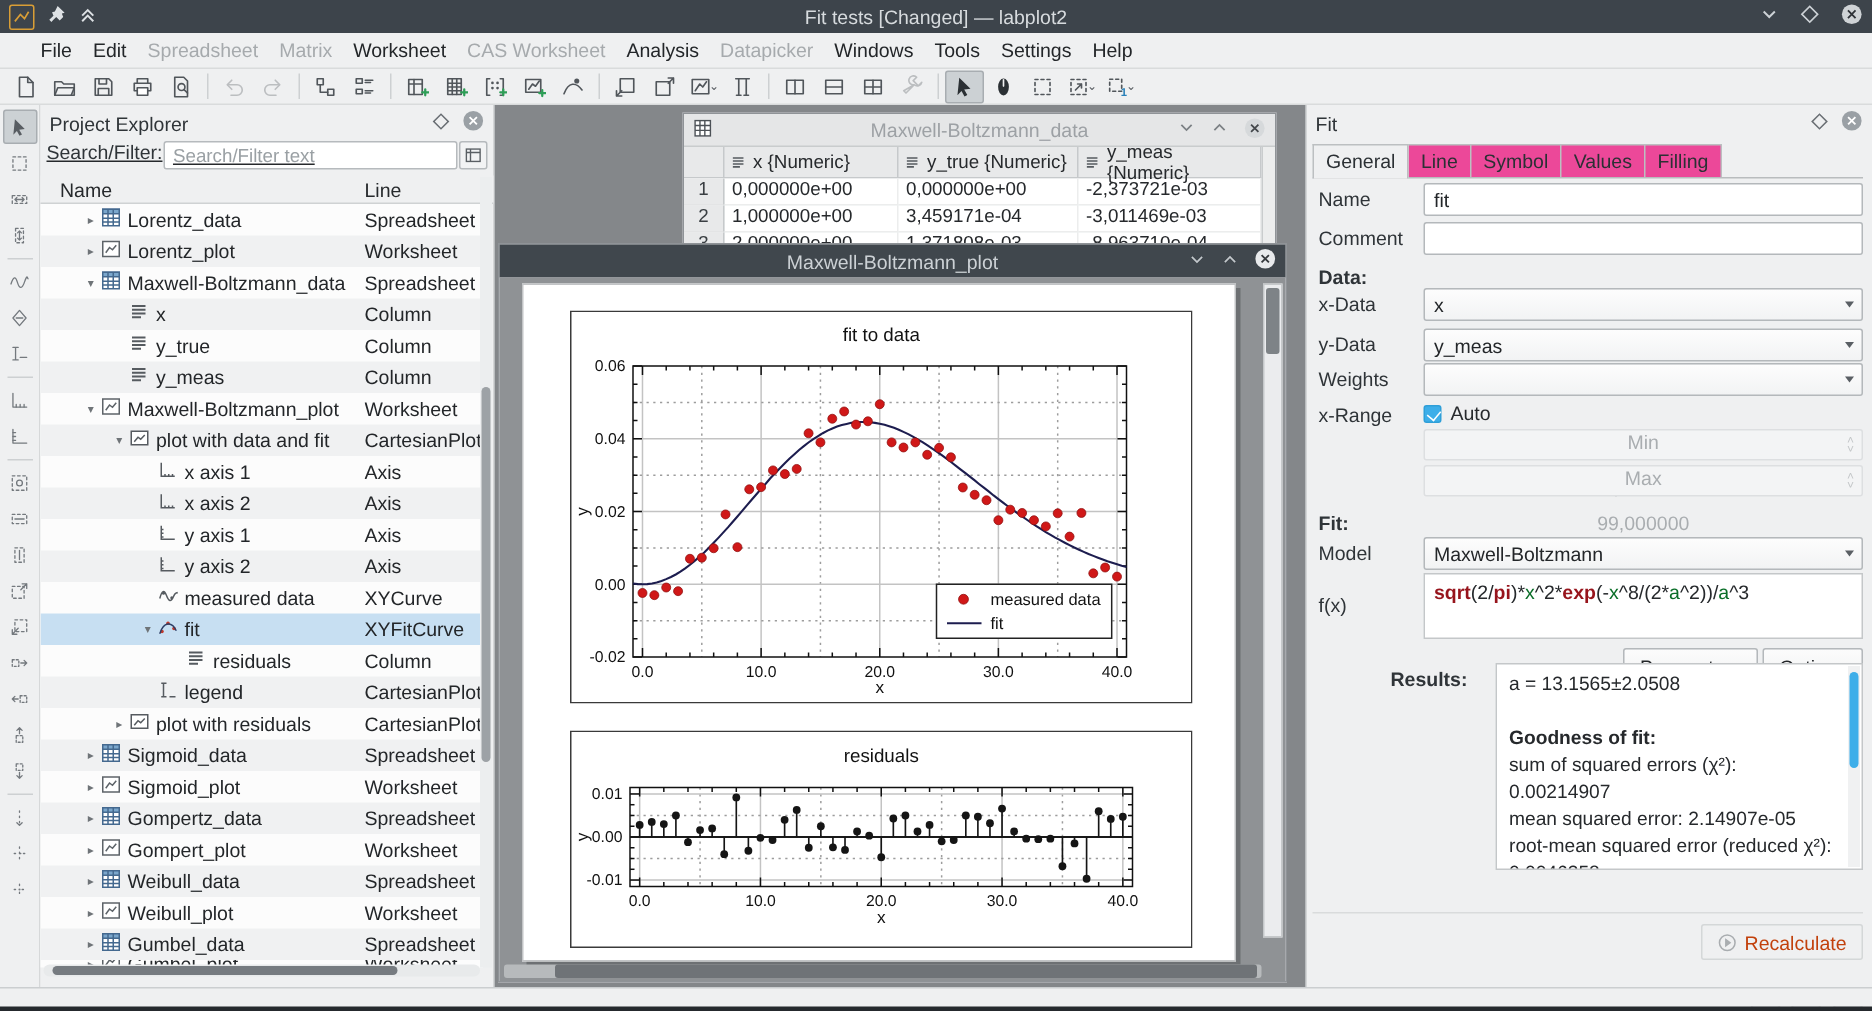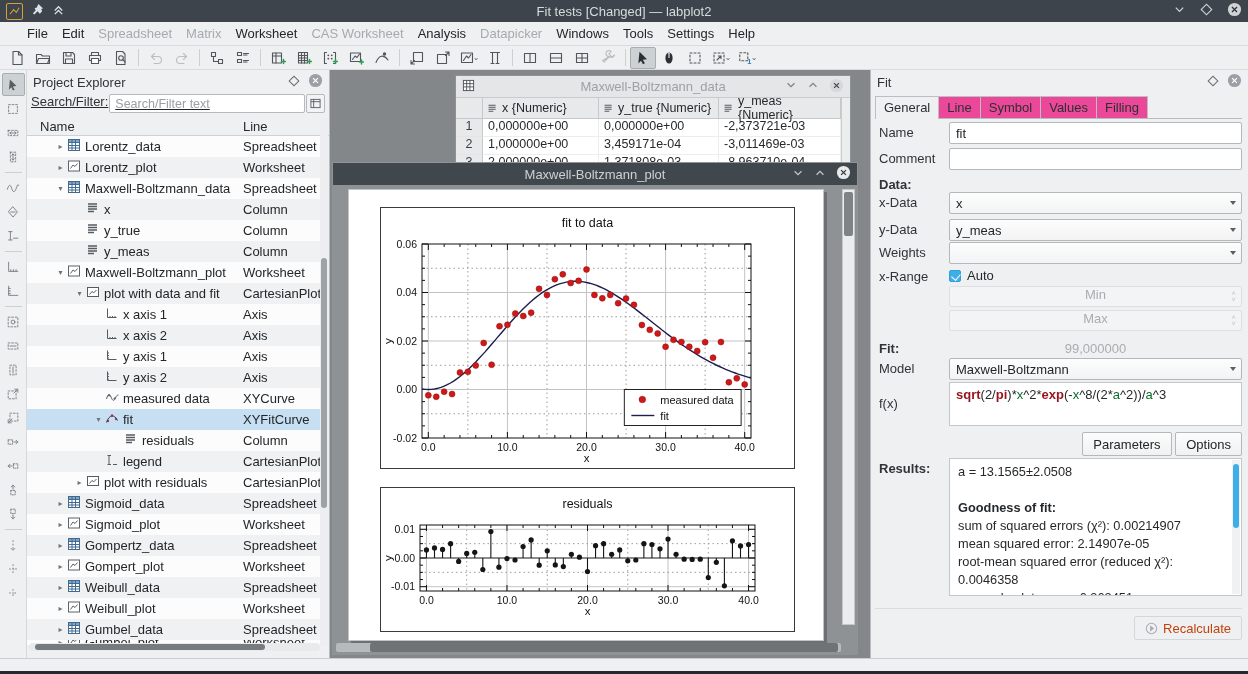--- a/index.html
+++ b/index.html
@@ -1296,21 +1296,21 @@
       <div class="frow" style="top:312px;height:44px;">
         <span class="flabel" style="top:14px;">f(x)</span>
         <span class="ffield">
             <div class="fxbox" id="fxbox"><span class="fx-fn">sqrt</span><span>(2/</span><span class="fx-fn">pi</span><span>)*</span><span class="fx-var">x</span><span>^2*</span><span class="fx-fn">exp</span><span>(-</span><span class="fx-var">x</span><span>^8/(2*</span><span class="fx-var">a</span><span>^2))/</span><span class="fx-var">a</span><span>^3</span></div>
           </span>
       </div>
       <div class="frow" style="top:362px;height:24px;text-align:right;">
         <button class="btn">Parameters</button>
         <button class="btn">Options</button>
       </div>
-      <div class="frow" style="top:388px;height:138px;">
+      <div class="frow" style="top:372px;height:138px;margin-left:48px;">
         <span class="flabel bold">Results:</span>
         <span class="ffield">
             <div class="resultsbox" id="resultsbox">
               <div class="rline">a = 13.1565±2.0508</div>
               <div class="rline">&nbsp;</div>
               <div class="rline b">Goodness of fit:</div>
               <div class="rline">sum of squared errors (χ²): 0.00214907</div>
               <div class="rline">mean squared error: 2.14907e-05</div>
               <div class="rline">root-mean squared error (reduced χ²): 0.0046358</div>
               <div class="rline">mean absolute error: 0.363451</div>

